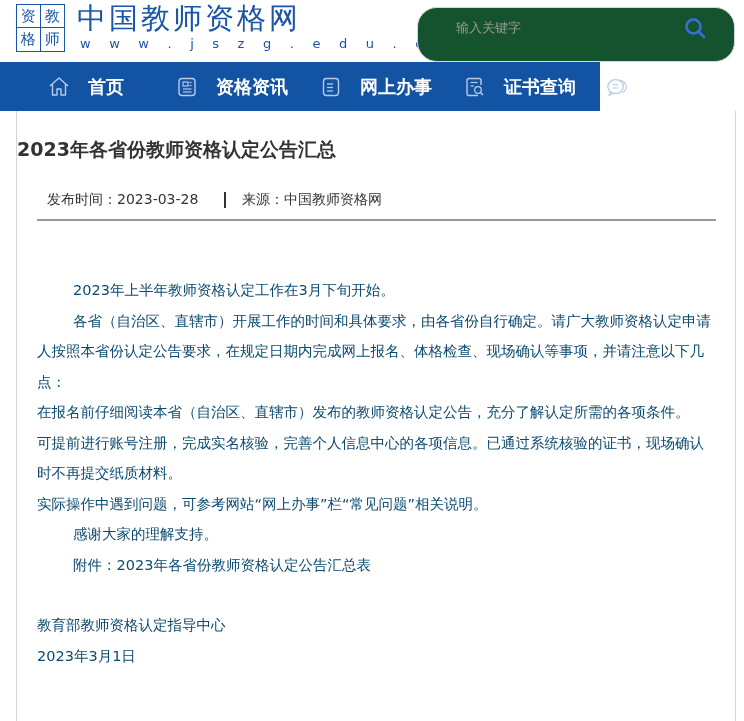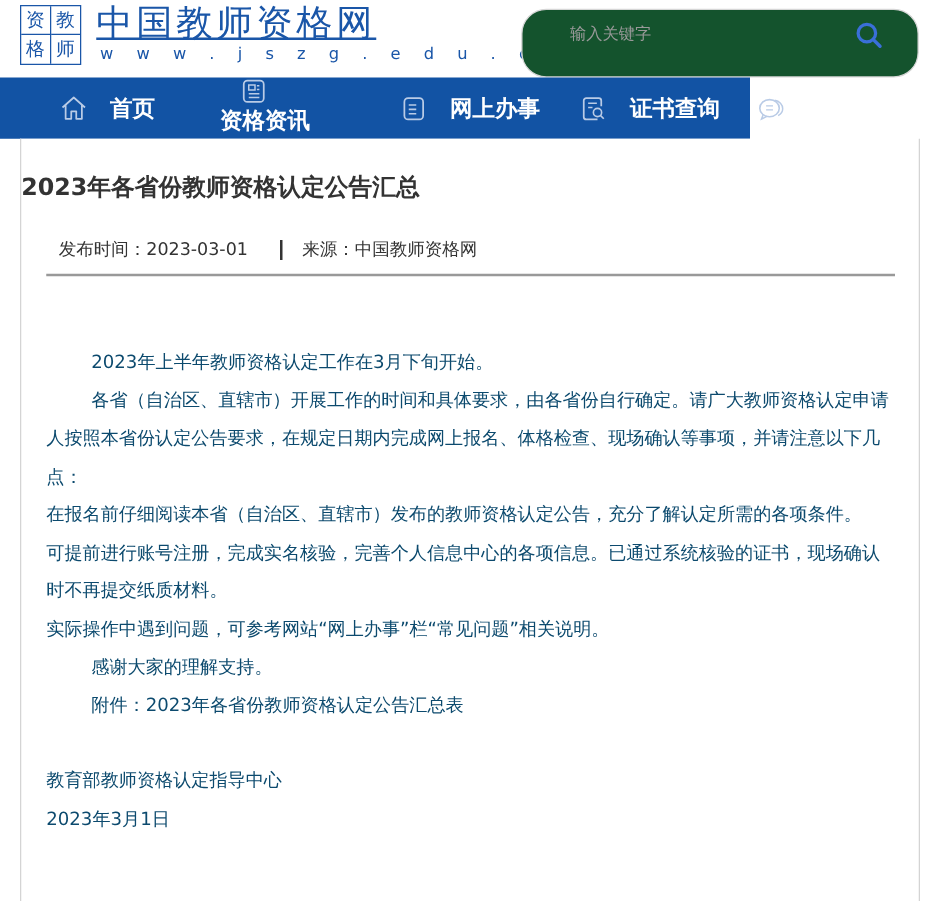--- a/index.html
+++ b/index.html
@@ -4,21 +4,21 @@
   <style>
     * { box-sizing: border-box; margin: 0; padding: 0; }
     html, body { width: 744px; height: 721px; overflow: hidden; background: #ffffff; }
     body { font-family: "DejaVu Sans", "Liberation Sans", sans-serif; color: #333; position: relative; }
 
     .header { position: absolute; left: 0; top: 0; width: 744px; height: 62px; background: #fff; }
     .logo-box { position: absolute; left: 16px; top: 4px; width: 49px; height: 48px; border: 1.5px solid #1a56a8; display: grid; grid-template-columns: 1fr 1fr; grid-template-rows: 1fr 1fr; }
     .logo-box span { display: flex; align-items: center; justify-content: center; font-family: "DejaVu Serif", serif; font-size: 15px; color: #1a56a8; line-height: 1; }
     .logo-box span:nth-child(1), .logo-box span:nth-child(3) { border-right: 1px solid #1a56a8; }
     .logo-box span:nth-child(1), .logo-box span:nth-child(2) { border-bottom: 1px solid #1a56a8; }
-    .logo-title { position: absolute; left: 77px; top: 1px; font-family: "DejaVu Serif", serif; font-size: 29px; color: #1a56a8; letter-spacing: 3px; line-height: 34px; white-space: nowrap; text-decoration: underline; }
+    .logo-title { position: absolute; left: 77px; top: 1px; font-family: "DejaVu Serif", serif; font-size: 29px; color: #1a56a8; letter-spacing: 3px; line-height: 34px; white-space: nowrap; }
     .logo-url { position: absolute; left: 80px; top: 36px; font-family: "DejaVu Sans", sans-serif; font-size: 13px; color: #1a56a8; letter-spacing: 7.2px; white-space: nowrap; }
 
     .search { position: absolute; left: 417px; top: 7px; width: 318px; height: 55px; border: 1px solid #d6d6d6; border-radius: 20px; background: #14532d; }
     .search input { position: absolute; left: 38px; top: 9px; width: 220px; height: 20px; border: none; outline: none; font-size: 13px; color: #999; background: transparent; font-family: "DejaVu Sans", sans-serif; }
     .search input::placeholder { color: #999; }
     .search-btn { position: absolute; left: 265px; top: 8px; width: 24px; height: 24px; cursor: pointer; }
 
     .nav { position: absolute; left: 0; top: 62px; width: 600px; height: 49px; background: #1253a4; }
     .nav-item { position: absolute; top: 0; height: 49px; display: flex; align-items: center; cursor: pointer; }
     .nav-item .ico { width: 22px; height: 22px; margin-right: 18px; display: flex; align-items: center; justify-content: center; }
@@ -61,21 +61,21 @@
 
 <div class="nav">
   <div class="nav-item" style="left:48px;">
     <span class="ico">
       <svg width="22" height="22" viewBox="0 0 22 22">
           <path d="M2 10 L11 2 L20 10 M4.5 8 V19 H9 V13 H13 V19 H17.5 V8" fill="none" stroke="#b9cbe6" stroke-width="1.4" stroke-linejoin="round"></path>
         </svg>
     </span>
     <span class="lbl">首页</span>
   </div>
-  <div class="nav-item" style="left:176px;flex-direction:column;">
+  <div class="nav-item" style="left:176px;">
     <span class="ico">
       <svg width="22" height="22" viewBox="0 0 22 22">
           <rect x="3" y="2.5" width="16" height="17" rx="3" fill="none" stroke="#b9cbe6" stroke-width="1.4"></rect>
           <rect x="7" y="6" width="5" height="4" fill="none" stroke="#b9cbe6" stroke-width="1.2"></rect>
           <line x1="13.5" y1="6.5" x2="15.5" y2="6.5" stroke="#b9cbe6" stroke-width="1.2"></line>
           <line x1="13.5" y1="9.5" x2="15.5" y2="9.5" stroke="#b9cbe6" stroke-width="1.2"></line>
           <line x1="7" y1="13" x2="15.5" y2="13" stroke="#b9cbe6" stroke-width="1.2"></line>
           <line x1="7" y1="16" x2="15.5" y2="16" stroke="#b9cbe6" stroke-width="1.2"></line>
         </svg>
     </span>
@@ -114,21 +114,21 @@
           <line x1="7.5" y1="12" x2="13.5" y2="12" stroke="#b9cbe6" stroke-width="1.2"></line>
         </svg>
     </span>
     <span class="lbl">咨询服务</span>
   </div>
 </div>
 
 <div class="content">
   <h1 class="title">2023年各省份教师资格认定公告汇总</h1>
   <div class="meta">
-    <span>发布时间：2023-03-01</span>
+    <span>发布时间：2023-03-28</span>
     <span class="sep"></span>
     <span>来源：中国教师资格网</span>
   </div>
   <div class="divider"></div>
 
   <div class="body-text">
     <p class="indent">2023年上半年教师资格认定工作在3月下旬开始。</p>
     <p class="indent">各省（自治区、直辖市）开展工作的时间和具体要求，由各省份自行确定。请广大教师资格认定申请人按照本省份认定公告要求，在规定日期内完成网上报名、体格检查、现场确认等事项，并请注意以下几点：</p>
     <p>在报名前仔细阅读本省（自治区、直辖市）发布的教师资格认定公告，充分了解认定所需的各项条件。</p>
     <p>可提前进行账号注册，完成实名核验，完善个人信息中心的各项信息。已通过系统核验的证书，现场确认时不再提交纸质材料。</p>

